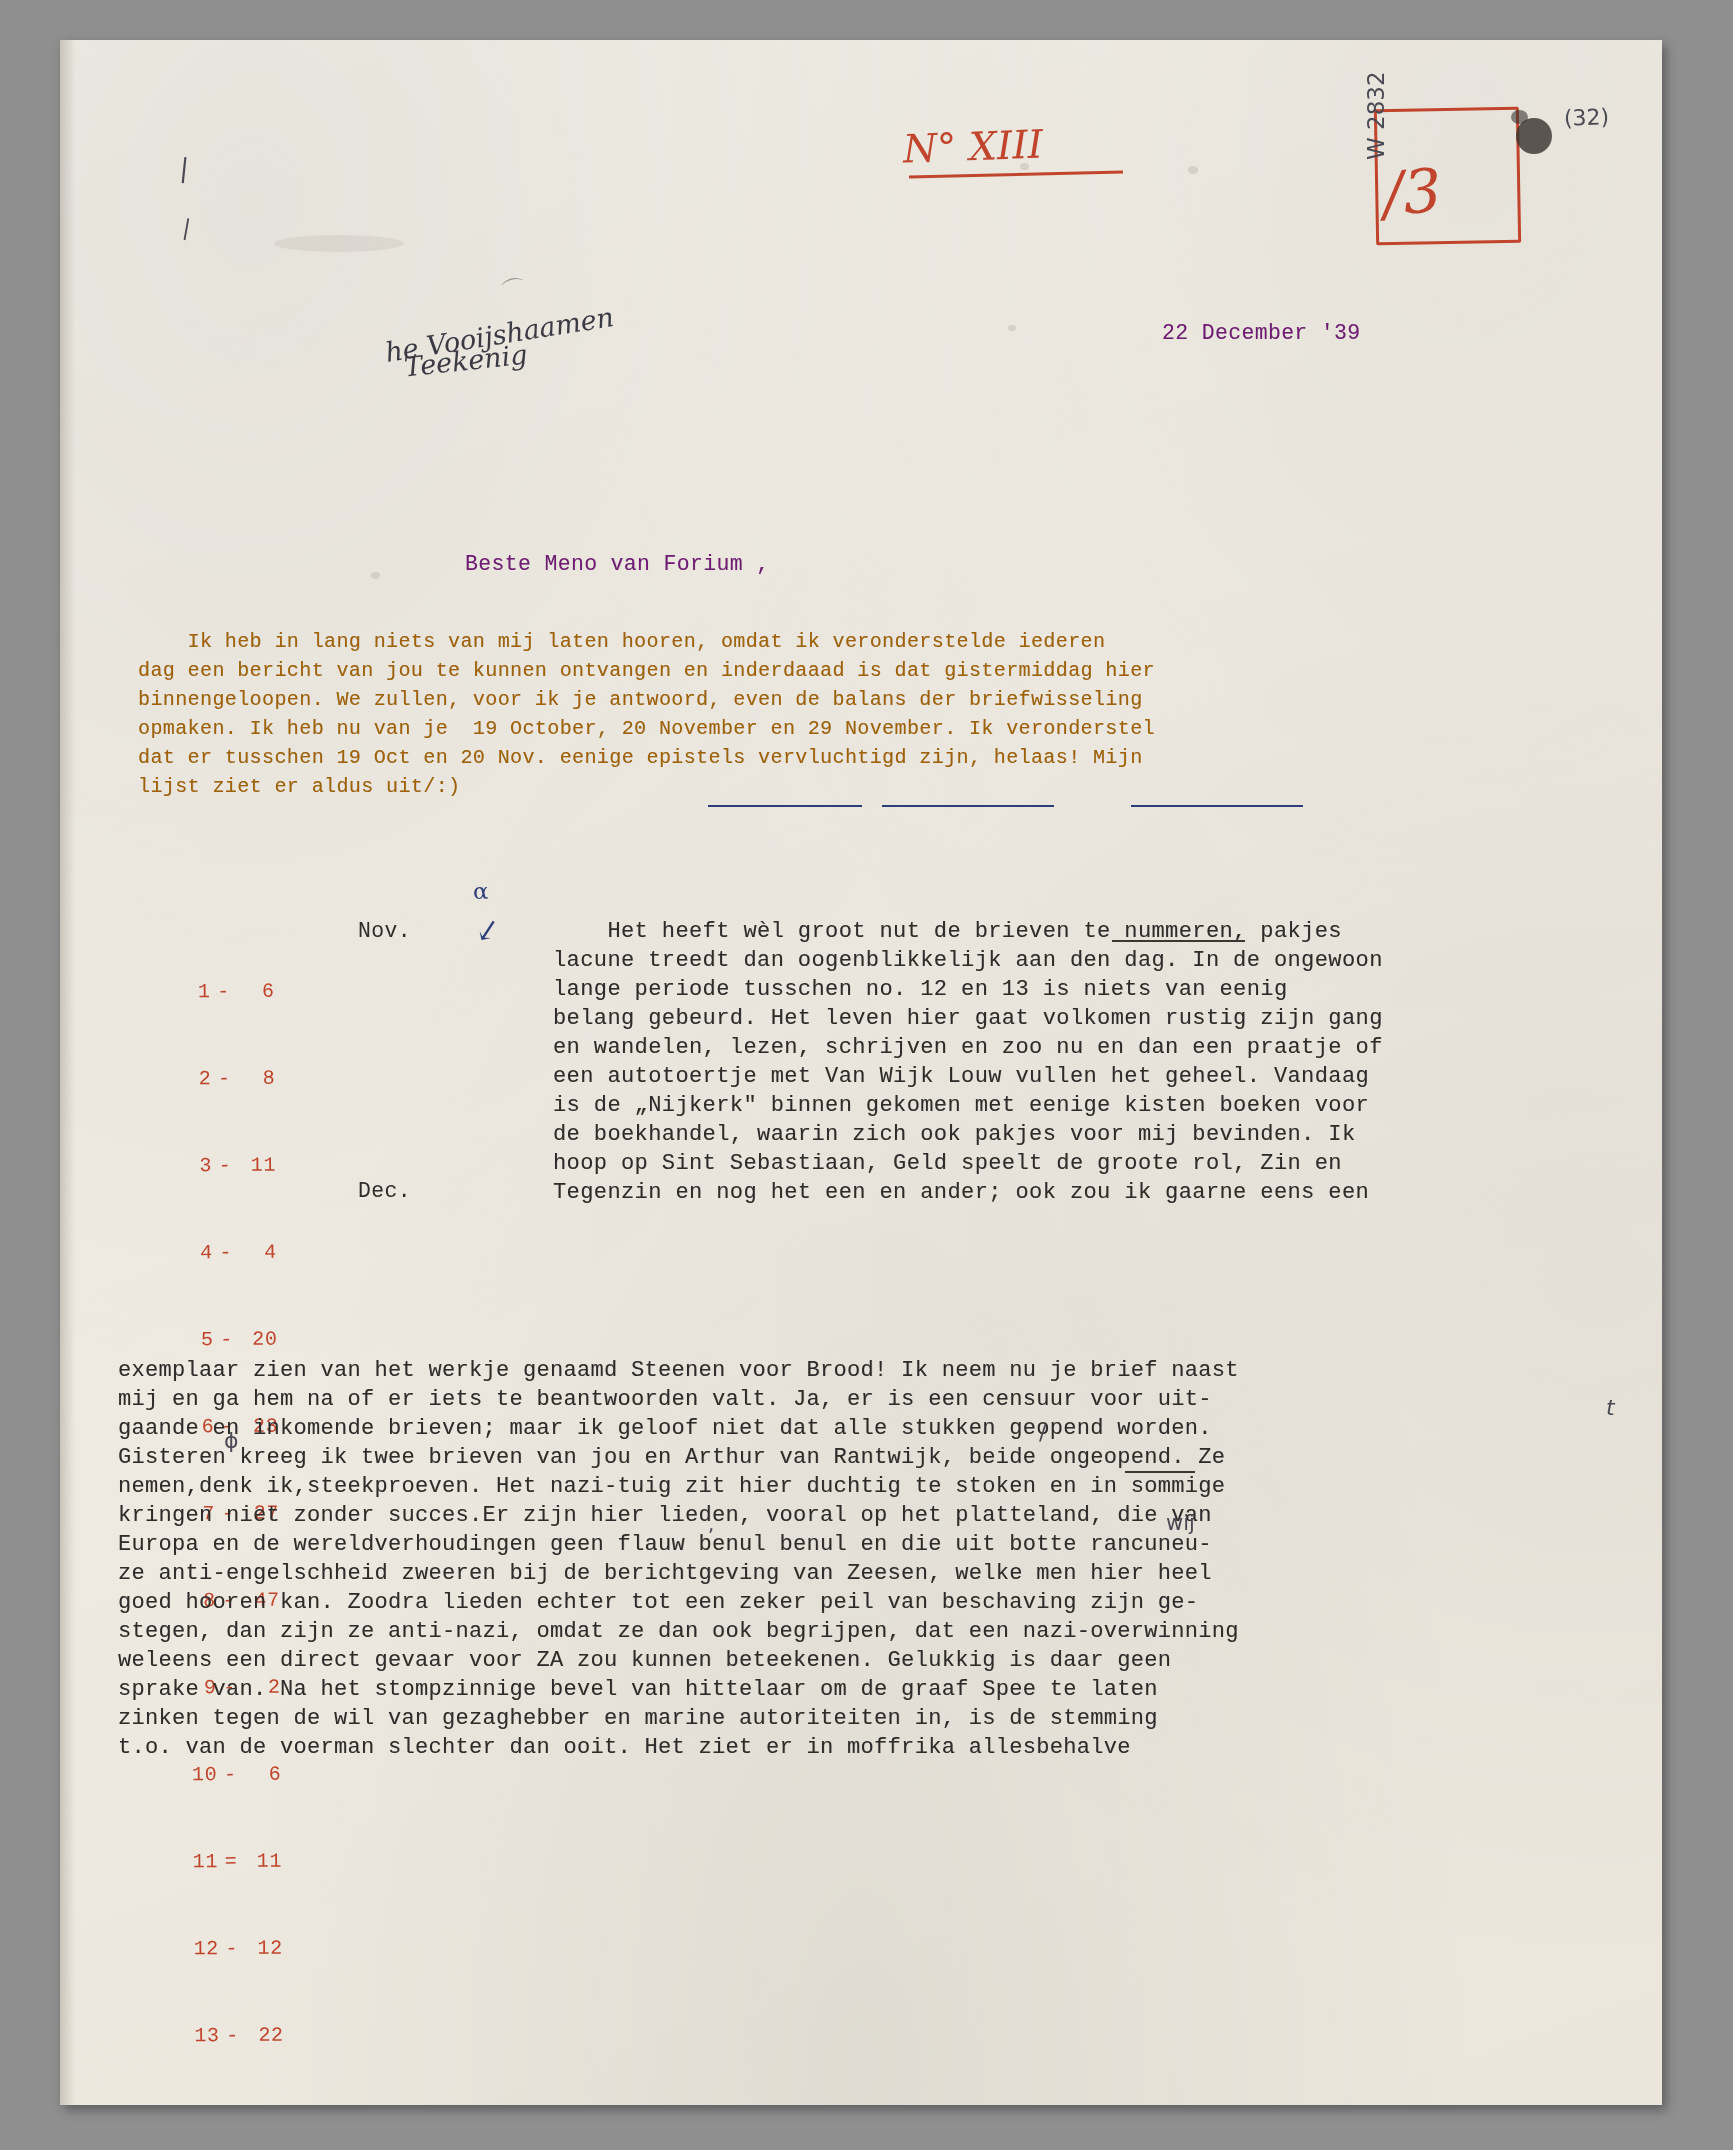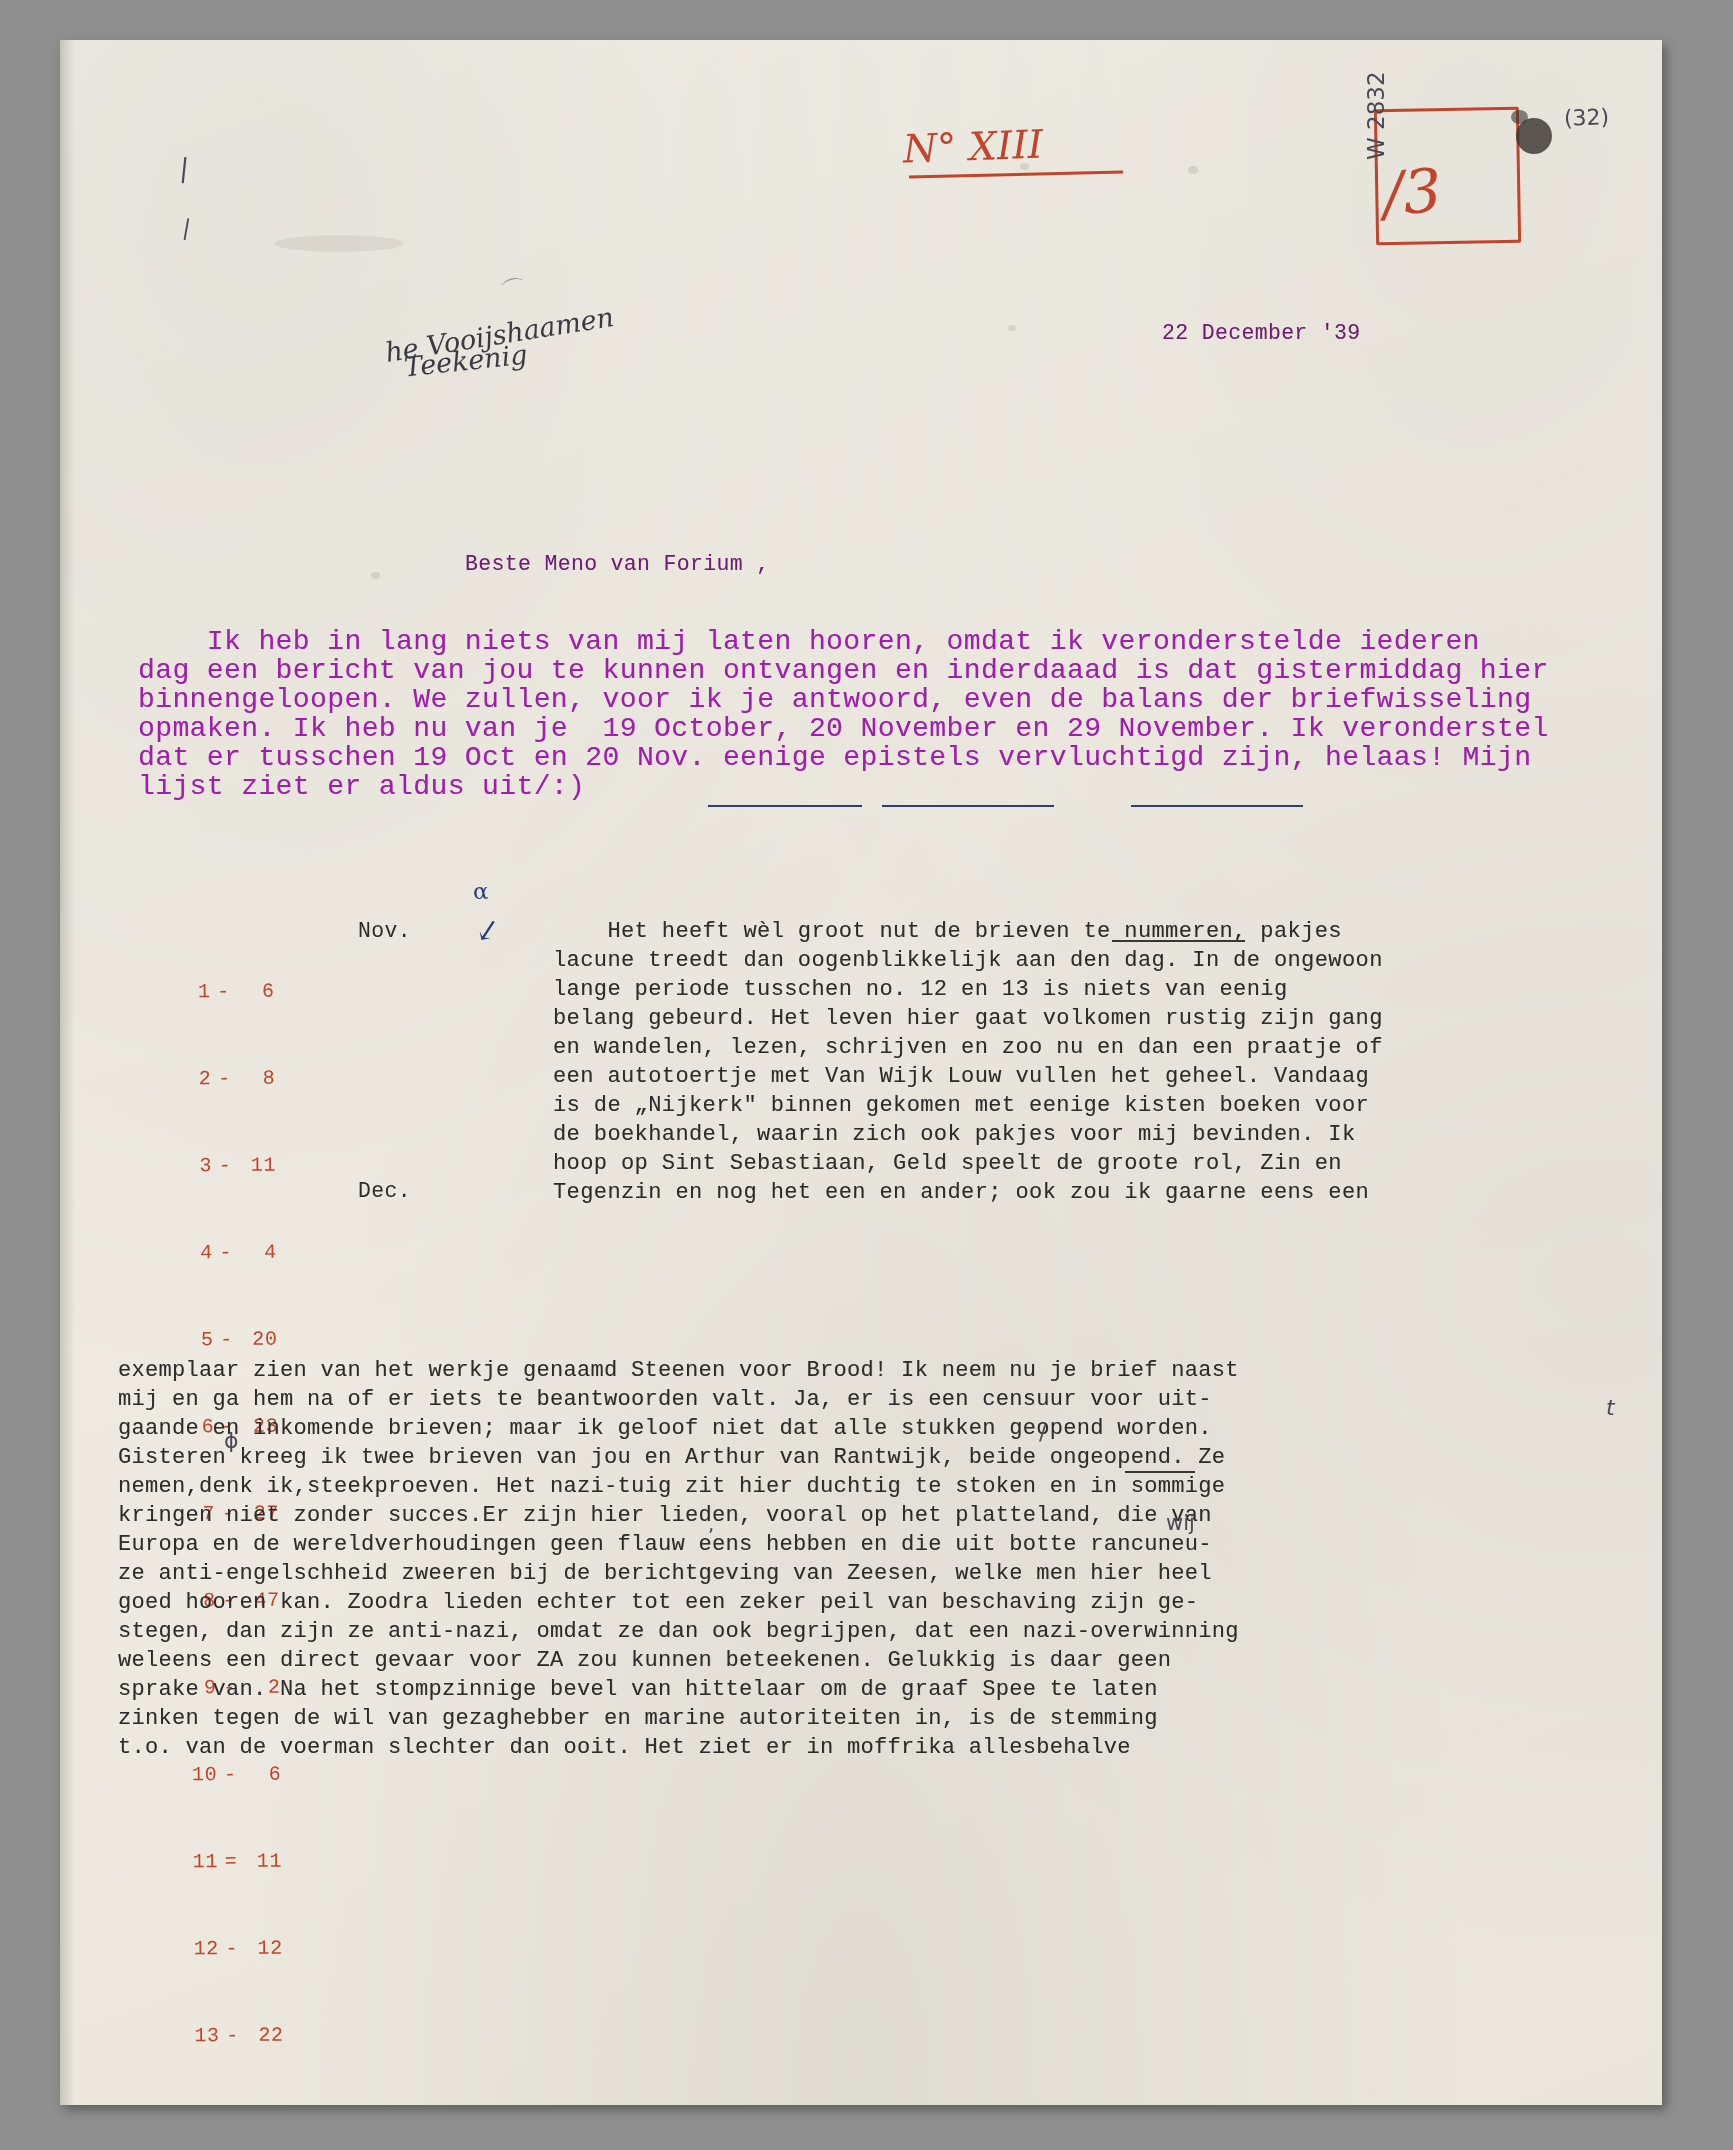--- a/index.html
+++ b/index.html
@@ -128,25 +128,25 @@
     white-space: pre;
     color: #2e2c2b;
     font-family: "Liberation Mono", "DejaVu Sans Mono", monospace;
     text-shadow: 0.3px 0.3px 0 rgba(60,55,50,0.28);
   }
 
   #head-para {
     position: absolute;
     left: 78px;
     top: 587px;
-    font-size: 28px;
-    line-height: 29px;
-    letter-spacing: 0.4px;
-    white-space: pre;
-    color: #a21caf;
+    font-size: 20px;
+    line-height: 29px;
+    letter-spacing: 0.4px;
+    white-space: pre;
+    color: #a16207;
     font-family: "Liberation Mono", "DejaVu Sans Mono", monospace;
     text-shadow: 0.3px 0.3px 0 rgba(60,55,50,0.28);
   }
 
   #lower-para {
     position: absolute;
     left: 58px;
     top: 1316px;
     font-size: 22px;
     line-height: 29px;
@@ -247,21 +247,21 @@
 <span>Tegenzin en nog het een en ander; ook zou ik gaarne eens een</span></div>
 
   <div style="position:absolute; left:1052px; top:900px; width:133px; height:1.9px; background:#3a3632;"></div>
 
   <div id="lower-para"><span>exemplaar zien van het werkje genaamd Steenen voor Brood! Ik neem nu je brief naast</span>
 <span>mij en ga hem na of er iets te beantwoorden valt. Ja, er is een censuur voor uit-</span>
 <span>gaande en inkomende brieven; maar ik geloof niet dat alle stukken geopend worden.</span>
 <span>Gisteren kreeg ik twee brieven van jou en Arthur van Rantwijk, beide ongeopend. Ze</span>
 <span>nemen,denk ik,steekproeven. Het nazi-tuig zit hier duchtig te stoken en in sommige</span>
 <span>kringen niet zonder succes.Er zijn hier lieden, vooral op het platteland, die van</span>
-<span>Europa en de wereldverhoudingen geen flauw eens hebben en die uit botte rancuneu-</span>
+<span>Europa en de wereldverhoudingen geen flauw benul benul en die uit botte rancuneu-</span>
 <span>ze anti-engelschheid zweeren bij de berichtgeving van Zeesen, welke men hier heel</span>
 <span>goed hooren kan. Zoodra lieden echter tot een zeker peil van beschaving zijn ge-</span>
 <span>stegen, dan zijn ze anti-nazi, omdat ze dan ook begrijpen, dat een nazi-overwinning</span>
 <span>weleens een direct gevaar voor ZA zou kunnen beteekenen. Gelukkig is daar geen</span>
 <span>sprake van. Na het stompzinnige bevel van hittelaar om de graaf Spee te laten</span>
 <span>zinken tegen de wil van gezaghebber en marine autoriteiten in, is de stemming</span>
 <span>t.o. van de voerman slechter dan ooit. Het ziet er in moffrika allesbehalve</span></div>
 
   <div style="position:absolute; left:1065px; top:1431px; width:70px; height:1.9px; background:#3a3632;"></div>
 

